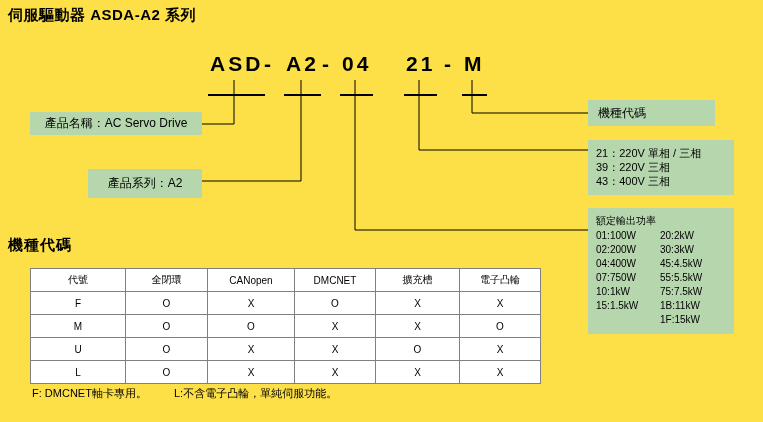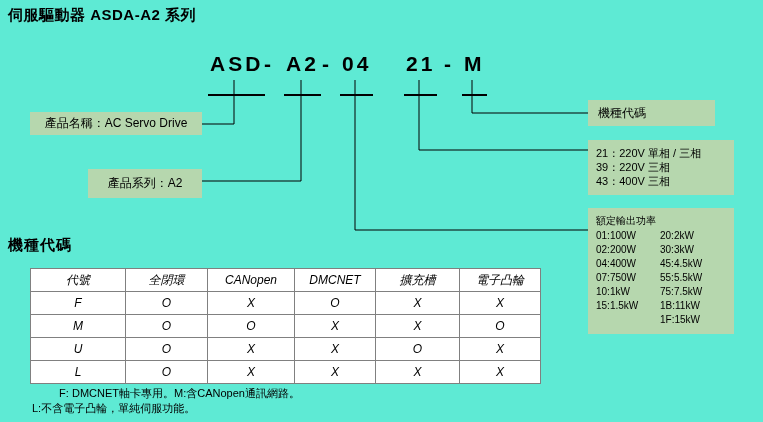--- a/index.html
+++ b/index.html
@@ -1,18 +1,18 @@
 <!DOCTYPE html>
 <html><head>
 <meta charset="utf-8">
 <style>
   * { margin:0; padding:0; box-sizing:border-box; }
   html,body { background:#fff; }
   body { font-family:"Liberation Sans","DejaVu Sans",sans-serif; color:#000; }
-  .page { position:relative; width:763px; height:422px; background:#5eead4; overflow:hidden; }
+  .page { position:relative; width:763px; height:422px; background:#fde047; overflow:hidden; }
 
   .title { position:absolute; left:8px; top:6px; font-size:15px; font-weight:bold; letter-spacing:0.5px; }
   .section-title { position:absolute; left:8px; top:236px; font-size:15px; font-weight:bold; letter-spacing:1px; }
 
   
   .seg { position:absolute; top:52px; font-size:21px; font-weight:bold; letter-spacing:3px;
          line-height:24px; border-bottom:2px solid #000; padding:0 2px 18px 2px; white-space:nowrap; }
   .dash { position:absolute; top:52px; font-size:21px; font-weight:bold; line-height:24px; }
   .seg-asd { left:208px; } .dash-1 { left:264px; }
   .seg-a2  { left:284px; } .dash-2 { left:322px; }
@@ -26,28 +26,28 @@
   .gbox { position:absolute; background:#b6d7ae; }
   .gbox.center { display:flex; align-items:center; justify-content:center; font-size:12px; white-space:nowrap;text-align:right; }
   #box-product-name { left:30px; top:112px; width:172px; height:23px; }
   #box-product-series { left:88px; top:157px; width:114px; height:29px;margin-top:12px; }
   #box-model-code { left:588px; top:100px; width:127px; height:26px; display:flex; align-items:center; padding-left:10px; font-size:12px; }
   #box-voltage { left:588px; top:140px; width:146px; padding:6px 8px 7px 8px; font-size:11px; line-height:14px; }
   #box-power   { left:588px; top:208px; width:146px; padding:6px 8px 7px 8px; font-size:10px; line-height:14px; }
   .gbox .b-title { margin-bottom:1px; }
   .pw-row .c1 { display:inline-block; width:64px; }
 
-  .model-table { position:absolute; left:30px; top:268px; border-collapse:collapse; font-size:12px; table-layout:fixed;font-style:italic; }
+  .model-table { position:absolute; left:30px; top:268px; border-collapse:collapse; font-size:10px; table-layout:fixed; }
   .model-table th, .model-table td { border:1px solid #808080; font-weight:normal; text-align:center; height:23px; padding:0; background:#fff; }
   .model-table col.c0 { width:95px; } .model-table col.c1 { width:82px; }
   .model-table col.c2 { width:87px; } .model-table col.c3 { width:81px; }
   .model-table col.c4 { width:84px; } .model-table col.c5 { width:81px; }
 
   .footnotes { position:absolute; left:32px; top:386px; font-size:11px; line-height:15px;
-               display:grid; grid-template-columns:142px auto; column-gap:0; white-space:nowrap;text-align:right; }
+               display:grid; grid-template-columns:142px auto; column-gap:0; white-space:nowrap; }
 </style>
 </head>
 <body>
 
 <div class="page">
 
   <div class="title">伺服驅動器 ASDA-A2 系列</div>
 
   <div>
     <span class="seg seg-asd">ASD</span>
@@ -157,17 +157,16 @@
         <td>X</td>
         <td>X</td>
         <td>X</td>
         <td>X</td>
       </tr>
     </tbody>
   </table>
 
   <div class="footnotes">
     <span>F: DMCNET軸卡專用。</span>
-    <span>M:含CANopen通訊網路。</span>
     <span>L:不含電子凸輪，單純伺服功能。</span>
   </div>
 
 </div>
 
 </body></html>

